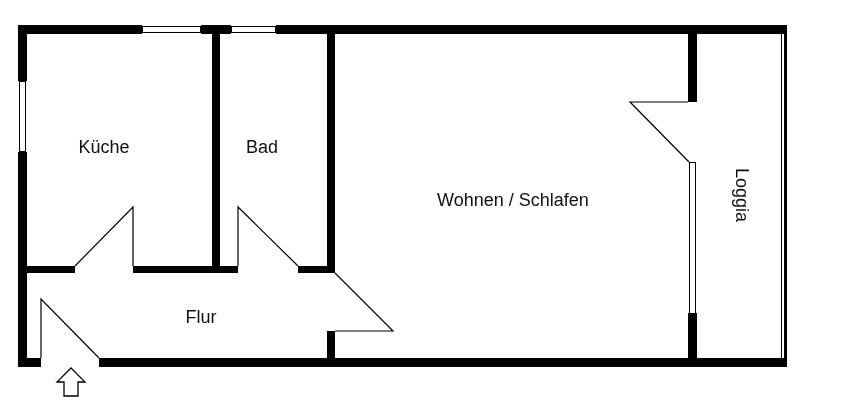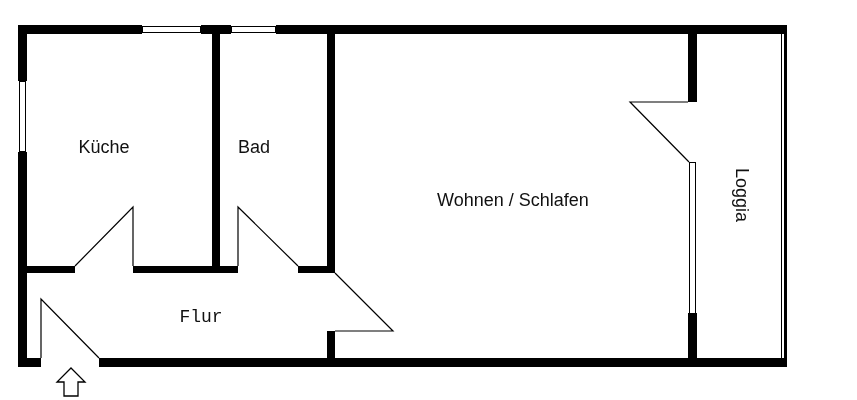--- a/index.html
+++ b/index.html
@@ -63,16 +63,16 @@
 
     <polyline points="688,102 630,102 689,162"></polyline>
 
     <polyline points="41,358 41,299 99,358"></polyline>
   </g>
 
   <polygon fill="#fff" stroke="#000" stroke-width="1.3" points="71,368 85,382 78,382 78,396 64,396 64,382 57,382"></polygon>
 </svg>
 
 <div class="room-label" style="left:104px; top:147px;">Küche</div>
-<div class="room-label" style="left:254px; top:147px;">Bad</div>
+<div class="room-label" style="left:262px; top:147px;">Bad</div>
 <div class="room-label" style="left:513px; top:200px;">Wohnen / Schlafen</div>
-<div class="room-label" style="left:201px; top:317px;font-family:Liberation Mono, monospace;">Flur</div>
+<div class="room-label" style="left:201px; top:317px;">Flur</div>
 <div class="room-label vertical" style="left:741px; top:195px;">Loggia</div>
 
 </body></html>

